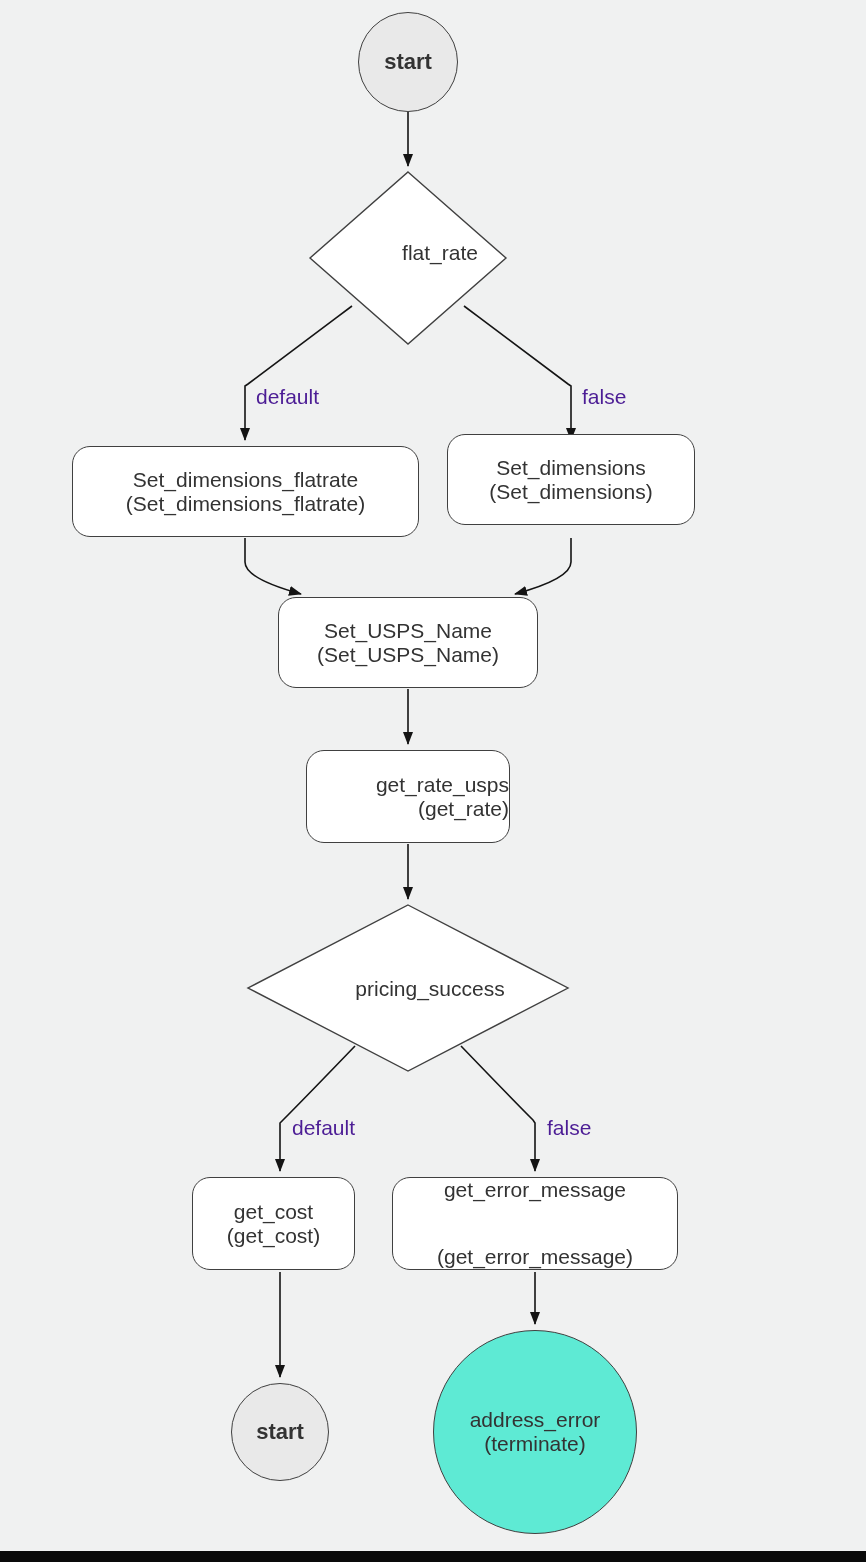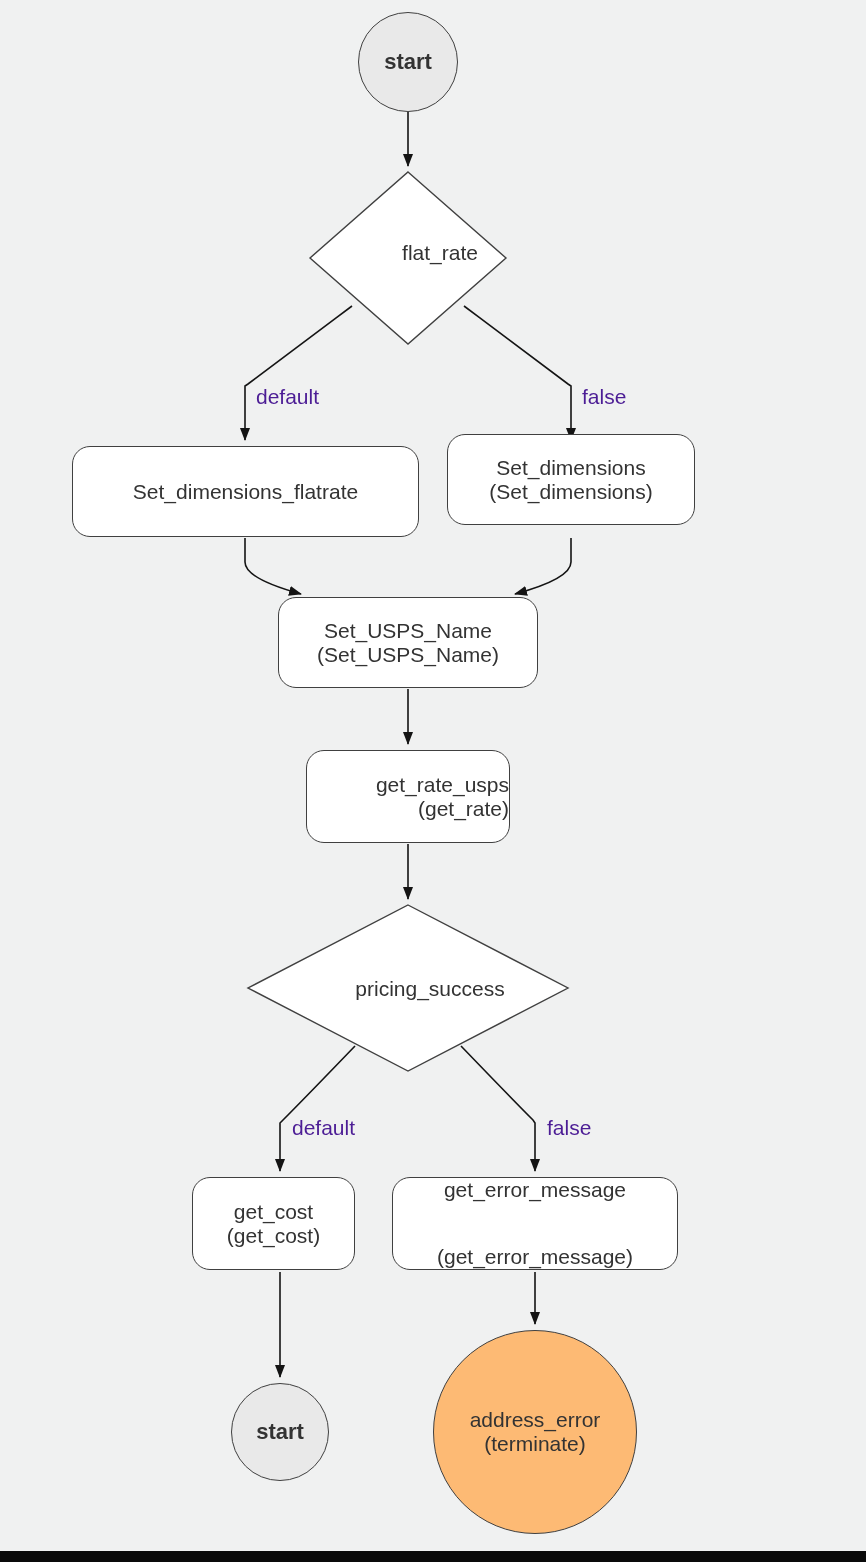--- a/index.html
+++ b/index.html
@@ -24,21 +24,21 @@
   .box{
     background:#ffffff;
     border:1px solid #404040;
     border-radius:18px;
   }
   .circle{
     border:1px solid #404040;
     border-radius:50%;
   }
   .terminal{background:#e9e9e9;font-weight:bold;font-size:22px;}
-  .big-circle{background:#fdba74;}
+  .big-circle{background:#5eead4;}
   .diamond-label{
     position:absolute;z-index:3;
     color:#333333;font-size:21px;
     transform:translate(-50%,-50%);
     white-space:nowrap;
   }
   .edge-label{
     position:absolute;z-index:3;
     color:#4c1d95;font-size:21px;
     white-space:nowrap;
@@ -83,20 +83,21 @@
     <span>start</span>
   </div>
 
   <div class="diamond-label" style="left:408px;top:253px;margin-left:32px;">flat_rate</div>
 
   <div class="edge-label" style="left:256px;top:385px;">default</div>
   <div class="edge-label" style="left:582px;top:385px;">false</div>
 
   <div class="node box" style="left:72px;top:446px;width:347px;height:91px;">
     <span>Set_dimensions_flatrate</span>
+    <span>(Set_dimensions_flatrate)</span>
   </div>
 
   <div class="node box" style="left:447px;top:434px;width:248px;height:91px;">
     <span>Set_dimensions</span>
     <span>(Set_dimensions)</span>
   </div>
 
   <div class="node box" style="left:278px;top:597px;width:260px;height:91px;">
     <span>Set_USPS_Name</span>
     <span>(Set_USPS_Name)</span>

